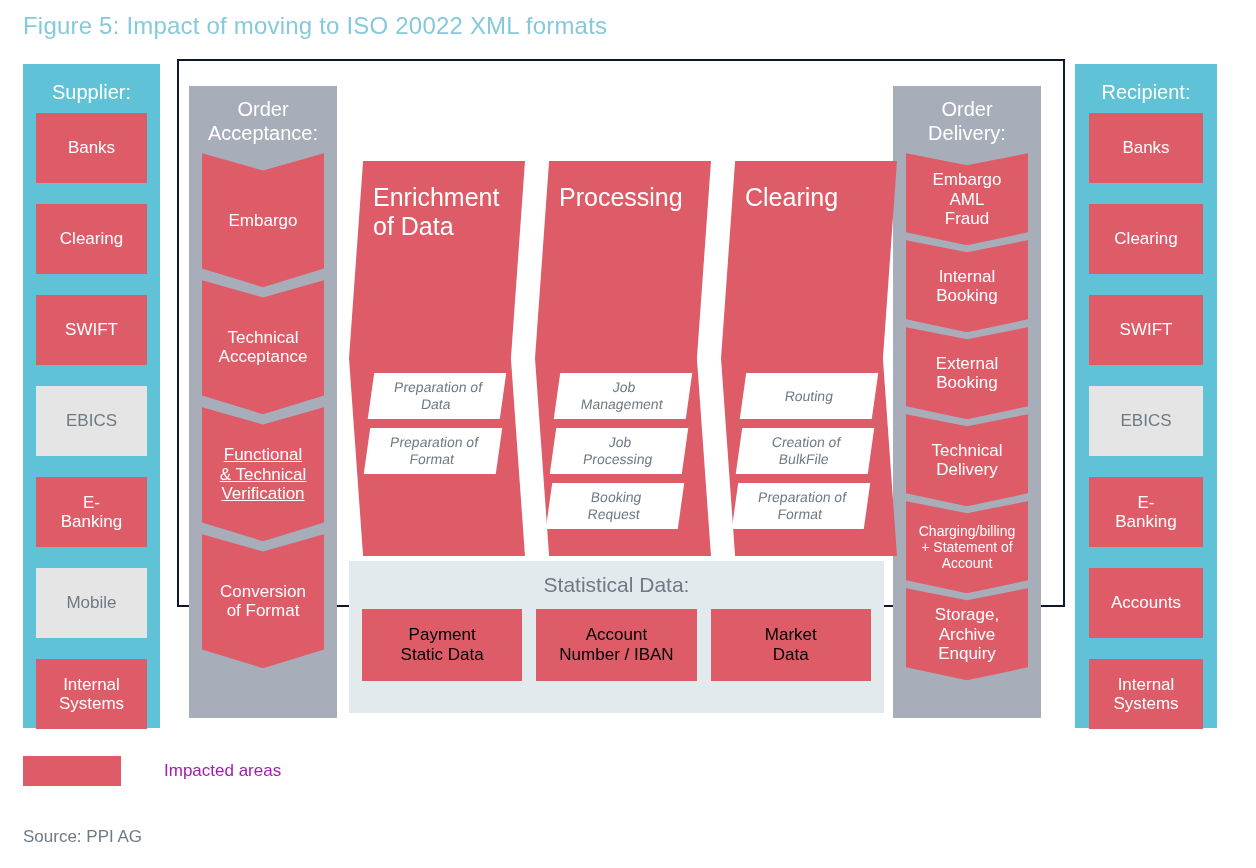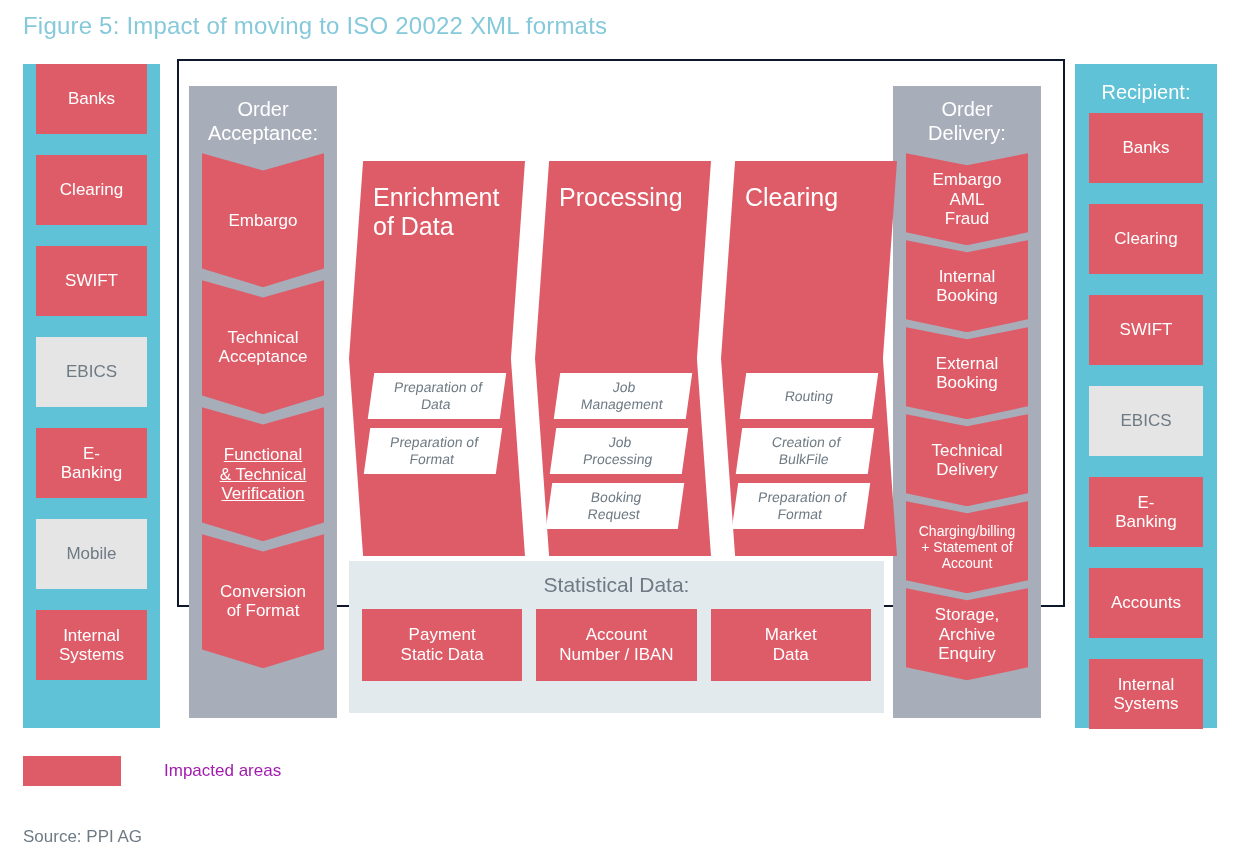--- a/index.html
+++ b/index.html
@@ -97,37 +97,38 @@
     position:absolute; left:170px; top:500px; width:535px; height:152px;
     background:#E3EAEE;
   }
   .stat-title{
     color:#6E7A84; font-size:21px; text-align:center; padding-top:12px;
   }
   .stat-row{
     display:flex; gap:14px; padding:12px 13px 0 13px;
   }
   .stat-box{
-    flex:1; height:72px; background:#DE5C68; color:#ffffff;
+    flex:1; height:72px; background:#DE5C68; color:#000000;
     font-size:17px; line-height:1.15; text-align:center;
     display:flex; align-items:center; justify-content:center;
   }
 
   
   .legend{position:absolute; left:23px; top:756px; display:flex; align-items:center;}
   .legend-swatch{width:98px; height:30px; background:#DE5C68;}
   .legend-label{margin-left:43px; font-size:17px; color:#a21caf;}
   .source{position:absolute; left:23px; top:827px; font-size:17px; color:#6E7A84;}
 </style>
 </head>
 <body>
 
 <div class="fig-title" style="white-space: pre-line;">Figure 5: Impact of moving to ISO 20022 XML formats</div>
 
 <div class="side-panel left">
+  <div class="side-title" style="white-space: pre-line;">Supplier:</div>
   <div class="side-list" id="supplier-list">
       <div class="side-box" style="white-space: pre-line;">Banks</div>
       <div class="side-box" style="white-space: pre-line;">Clearing</div>
       <div class="side-box" style="white-space: pre-line;">SWIFT</div>
       <div class="side-box muted" style="white-space: pre-line;">EBICS</div>
       <div class="side-box" style="white-space: pre-line;">E-
 Banking</div>
       <div class="side-box muted" style="white-space: pre-line;">Mobile</div>
       <div class="side-box" style="white-space: pre-line;">Internal
 Systems</div>

